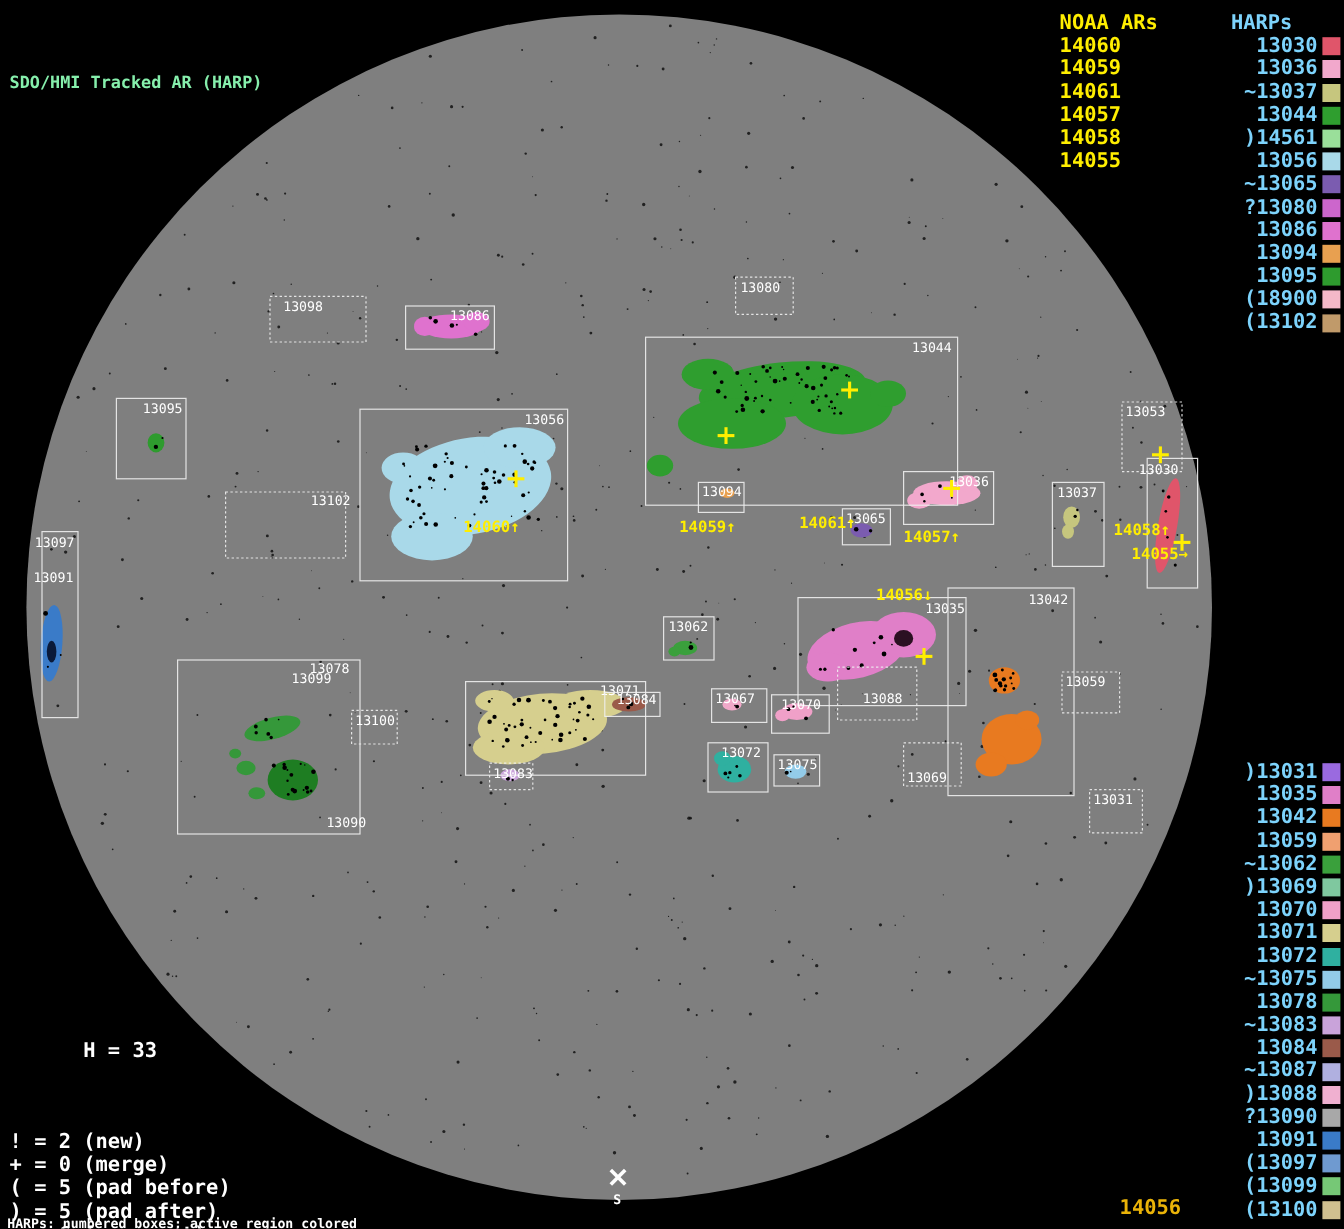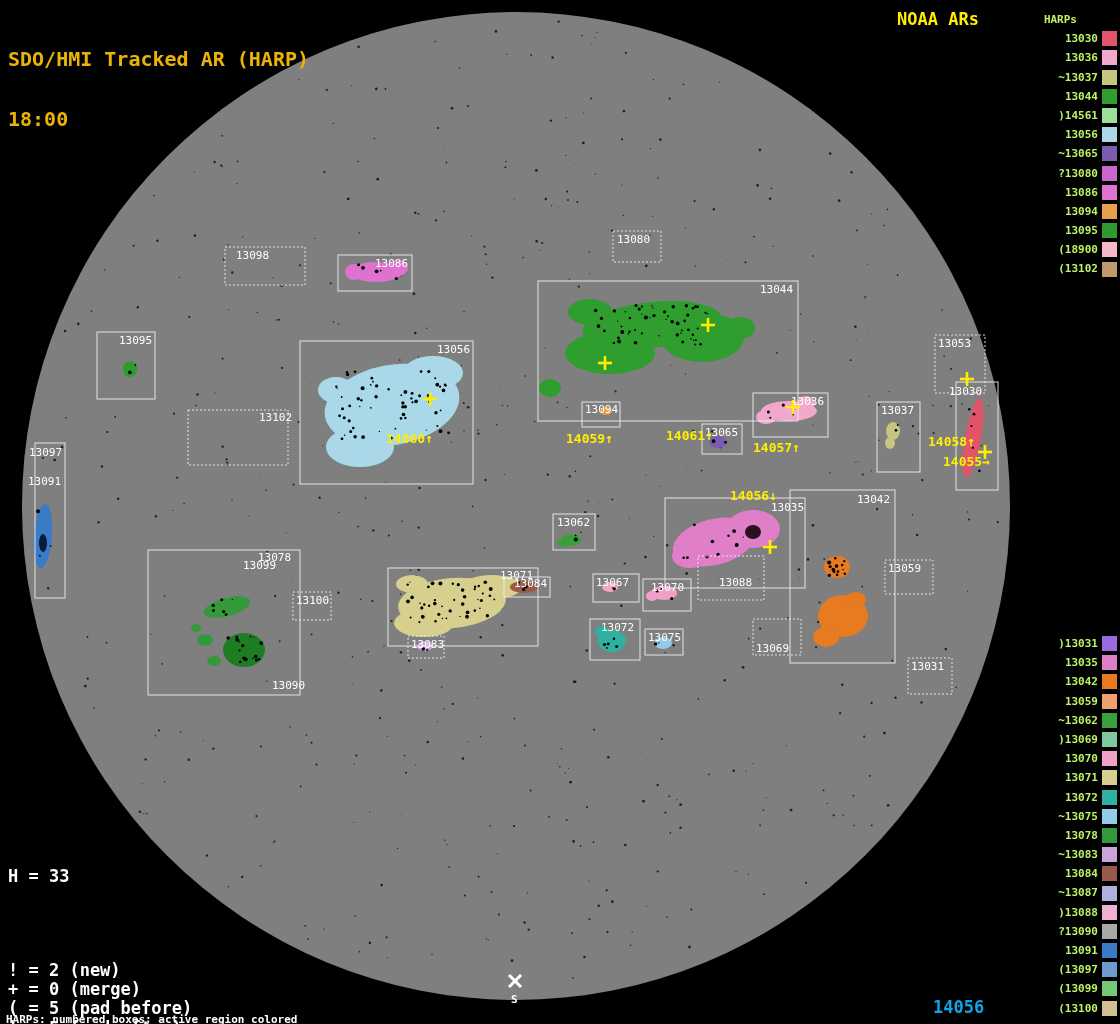--- a/index.html
+++ b/index.html
@@ -1,28 +1,28 @@
 <!DOCTYPE html>
 <html><head>
 <meta charset="utf-8">
 <style>
   * { margin:0; padding:0; box-sizing:border-box; }
   html,body { background:#000; }
   body { width:1120px; height:1024px; font-family:"DejaVu Sans Mono", monospace; }
   #stage { position:relative; width:1120px; height:1024px; background:#000; overflow:hidden; color:#fff; }
   #disk-svg { position:absolute; left:0; top:0; }
-  .hdr { position:absolute; left:8px; top:9px; color:#eab308; font-weight:bold; font-size:20px; line-height:20px; white-space:pre; }
-  .noaa-col { position:absolute; top:10px; right:127px; width:110px; text-align:center; color:#ffee00; font-weight:bold; font-size:17px; line-height:19.2px; }
-  .harp-col { position:absolute; right:3px; color:#bef264; font-weight:bold; font-size:11px; line-height:19.2px; }
+  .hdr { position:absolute; left:8px; top:19px; color:#86efac; font-weight:bold; font-size:14px; line-height:20px; white-space:pre; }
+  .noaa-col { position:absolute; top:10px; right:127px; width:110px; text-align:left; color:#ffee00; font-weight:bold; font-size:17px; line-height:19.2px; }
+  .harp-col { position:absolute; right:3px; color:#7dd3fc; font-weight:bold; font-size:17px; line-height:19.2px; }
   .harp-title { text-align:right; padding-right:40px; height:19.2px; }
   .legend-row { display:flex; justify-content:flex-end; align-items:center; gap:4px; height:19.2px; }
   .swatch { width:15px; height:15px; flex:0 0 15px; }
-  .noaa-bottom { position:absolute; left:933px; top:997px; color:#0ea5e9; font-weight:bold; font-size:17px; }
+  .noaa-bottom { position:absolute; left:933px; top:997px; color:#eab308; font-weight:bold; font-size:17px; }
   .stats { position:absolute; left:8px; top:829px; color:#fff; font-weight:bold; font-size:17px; line-height:19.2px; white-space:pre; }
-  .stats-h { margin-bottom:36px; }
+  .stats-h { margin-bottom:18px;text-align:center; }
   .footnotes { position:absolute; left:6px; top:990px; color:#fff; font-size:11px; font-weight:bold; line-height:12px; white-space:pre; }
 </style>
 </head>
 <body>
 
 <div id="stage">
 
   <svg id="disk-svg" width="1120" height="1024" viewBox="0 0 1120 1024">
       <circle cx="516" cy="506" r="494" fill="#7f7f7f"></circle>
       <g>
@@ -1058,25 +1058,32 @@
       <text x="943" y="466" fill="#ffee00" font-size="13" font-weight="bold" font-family="DejaVu Sans Mono, monospace">14055→</text>
       <g>
         <line x1="509" y1="975" x2="521" y2="987" stroke="#fff" stroke-width="3"></line>
         <line x1="509" y1="987" x2="521" y2="975" stroke="#fff" stroke-width="3"></line>
         <text x="511" y="1003" fill="#fff" font-size="11" font-weight="bold" font-family="DejaVu Sans Mono, monospace">S</text>
       </g>
     </svg>
 
   <div class="hdr">
     <div>SDO/HMI Tracked AR (HARP)</div>
-    <div>18:00</div>
   </div>
 
   <div class="noaa-col">
     <div>NOAA ARs</div>
+    <div id="noaa-top-items">
+        <div>14060</div>
+        <div>14059</div>
+        <div>14061</div>
+        <div>14057</div>
+        <div>14058</div>
+        <div>14055</div>
+      </div>
   </div>
 
   <div class="harp-col" style="top:10px">
     <div class="harp-title">HARPs</div>
     <div id="harp-top-items">
         <div class="legend-row">
           <span>13030</span>
           <span class="swatch" style="background: rgb(224, 85, 106);"></span>
         </div>
         <div class="legend-row">

